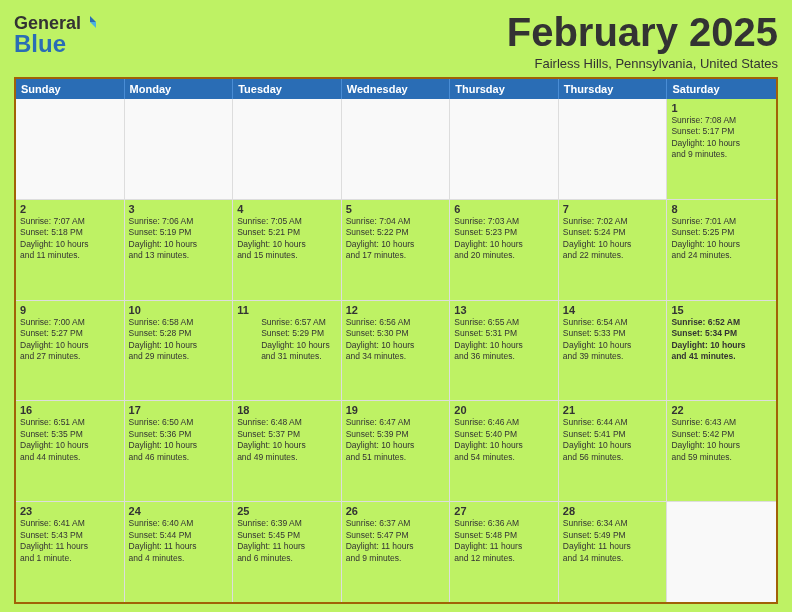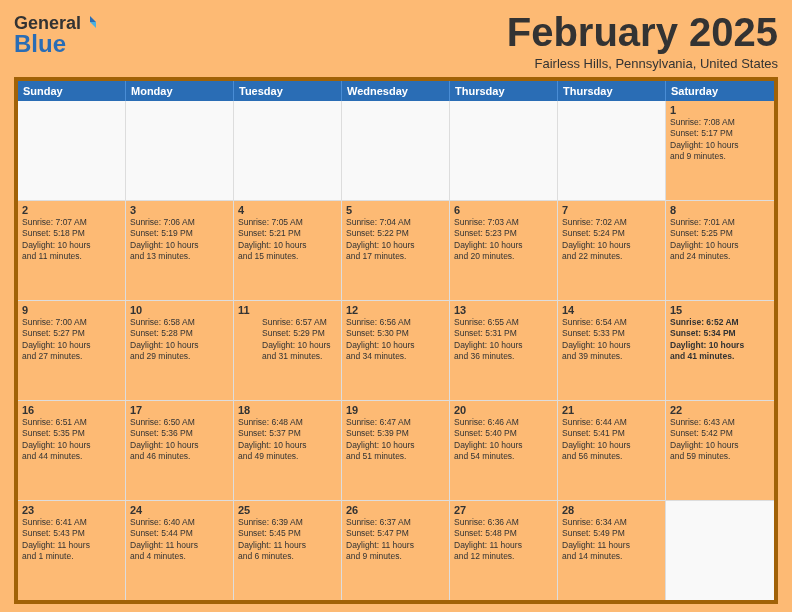--- a/index.html
+++ b/index.html
@@ -6,21 +6,21 @@
     body {
       font-family: Arial, sans-serif;
       background: #fff;
       width: 792px;
       height: 612px;
       overflow: hidden;
     }
     .page {
       width: 792px;
       height: 612px;
-      background: #fdba74;
+      background: #bef264;
       display: flex;
       flex-direction: column;
       padding: 10px 14px 8px 14px;
     }
     .header {
       display: flex;
       align-items: flex-start;
       justify-content: space-between;
       margin-bottom: 6px;
     }
@@ -53,21 +53,21 @@
     }
     .location {
       font-size: 13px;
       color: #333;
       margin-top: 2px;
     }
     .calendar {
       flex: 1;
       display: flex;
       flex-direction: column;
-      border: 4px solid #a16207;
+      border: 2px solid #a16207;
     }
     .cal-header-row {
       display: grid;
       grid-template-columns: repeat(7, 1fr);
       background: #2a6db5;
     }
     .cal-header-cell {
       color: #fff;
       font-size: 11px;
       font-weight: bold;

